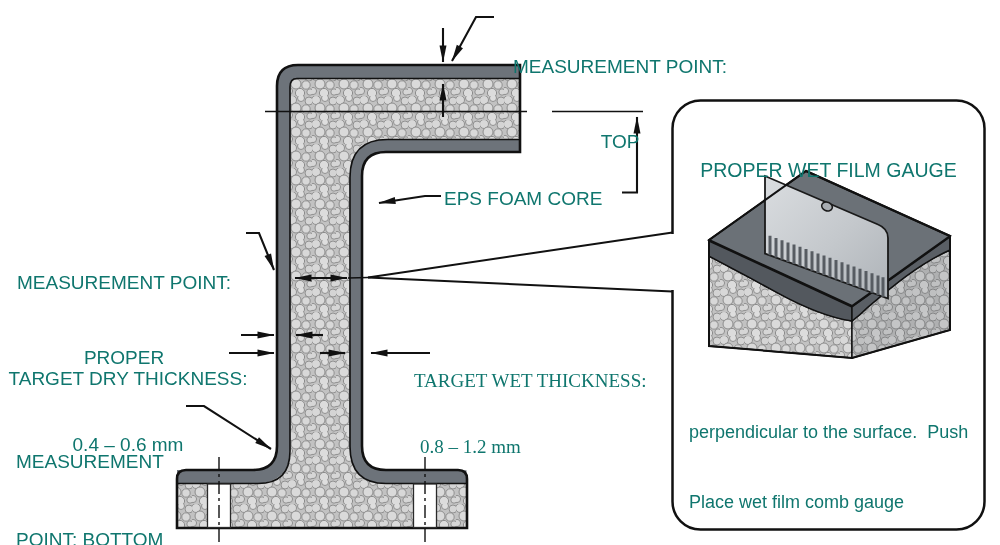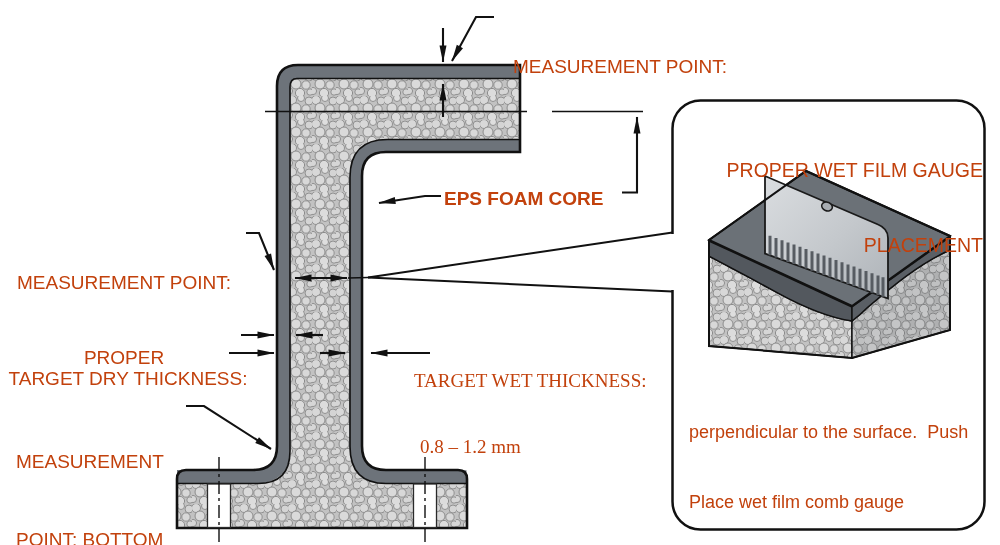--- a/index.html
+++ b/index.html
@@ -1,19 +1,19 @@
 <!DOCTYPE html>
 <html><head>
 <meta charset="utf-8">
 <style>
   html,body{margin:0;padding:0;background:#ffffff;}
   #canvas{position:relative;width:1000px;height:545px;background:#fff;overflow:hidden;
           font-family:"Liberation Sans", sans-serif;color:#111;}
   #diagram-svg{position:absolute;left:0;top:0;}
-  .lbl{position:absolute;white-space:pre-wrap;color:#c2410c;}
+  .lbl{position:absolute;white-space:pre-wrap;color:#0f766e;}
   .lbl div{white-space:pre-wrap;}
   .c{text-align:center;}
   .main-lbl{font-size:19px;line-height:25px;letter-spacing:0px;}
   .sm-lh{line-height:22px;}
   .bot-lh{line-height:26px;}
   .inset-title{font-size:19.5px;line-height:25px;}
   .inset-body{font-size:18px;line-height:23.4px;}
   .indent{margin-left:6px;}
 </style>
 </head>
@@ -113,46 +113,47 @@
              M842 262.2 L842 281.7 M848 264.4 L848 283.9 M854 266.6 L854 286.1 M860 268.8 L860 288.3
              M866 271 L866 290.5 M872 273.2 L872 292.7 M878 275.4 L878 294.9 M883 277.2 L883 296.7" stroke="#575c62" stroke-width="3" fill="none"></path>
     <ellipse cx="827" cy="206.5" rx="5.5" ry="4.3" transform="rotate(22 827 206.5)" fill="#a7acb1" stroke="#1a1a1a" stroke-width="1.5"></ellipse>
 
     <path d="M709 240 L806 171 L950 236 L950 330 L852 358 L709 346 Z" fill="none" stroke="#111" stroke-width="2"></path>
   </g>
 </svg>
 
 <div class="lbl main-lbl c" style="left:460px;top:4px;width:320px;">
   <div>MEASUREMENT POINT:</div>
+  <div>TOP</div>
 </div>
 
-<div class="lbl main-lbl" style="left:444px;top:186px;font-weight:bold;">EPS FOAM CORE</div>
+<div class="lbl main-lbl" style="left:444px;top:186px;">EPS FOAM CORE</div>
 
 <div class="lbl main-lbl c" style="left:2px;top:220px;width:244px;">
   <div>MEASUREMENT POINT:</div>
   <div>PROPER</div>
 </div>
 
 <div class="lbl main-lbl sm-lh c" style="left:8px;top:324px;width:240px;">
   <div>TARGET DRY THICKNESS:</div>
+  <div>0.4 – 0.6 mm</div>
 </div>
 
 <div class="lbl main-lbl sm-lh" style="left:414px;top:326px;width:250px;font-family:Liberation Serif, serif;">
   <div>TARGET WET THICKNESS:</div>
   <div class="indent">0.8 – 1.2 mm</div>
 </div>
 
 <div class="lbl main-lbl bot-lh" style="left:16px;top:397px;width:200px;">
   <div>MEASUREMENT</div>
   <div>POINT: BOTTOM</div>
 </div>
 
-<div class="lbl inset-title c" style="left:674px;top:108px;width:309px;text-align:right;">
+<div class="lbl inset-title c" style="left:674px;top:108px;width:309px;">
   <div>PROPER WET FILM GAUGE</div>
-  <div>PLACEMENT</div>
 </div>
 
 <div class="lbl inset-body" style="left:689px;top:374px;width:290px;">
   <div>perpendicular to the surface.  Push</div>
   <div>Place wet film comb gauge</div>
   
   
   
   
 </div>

